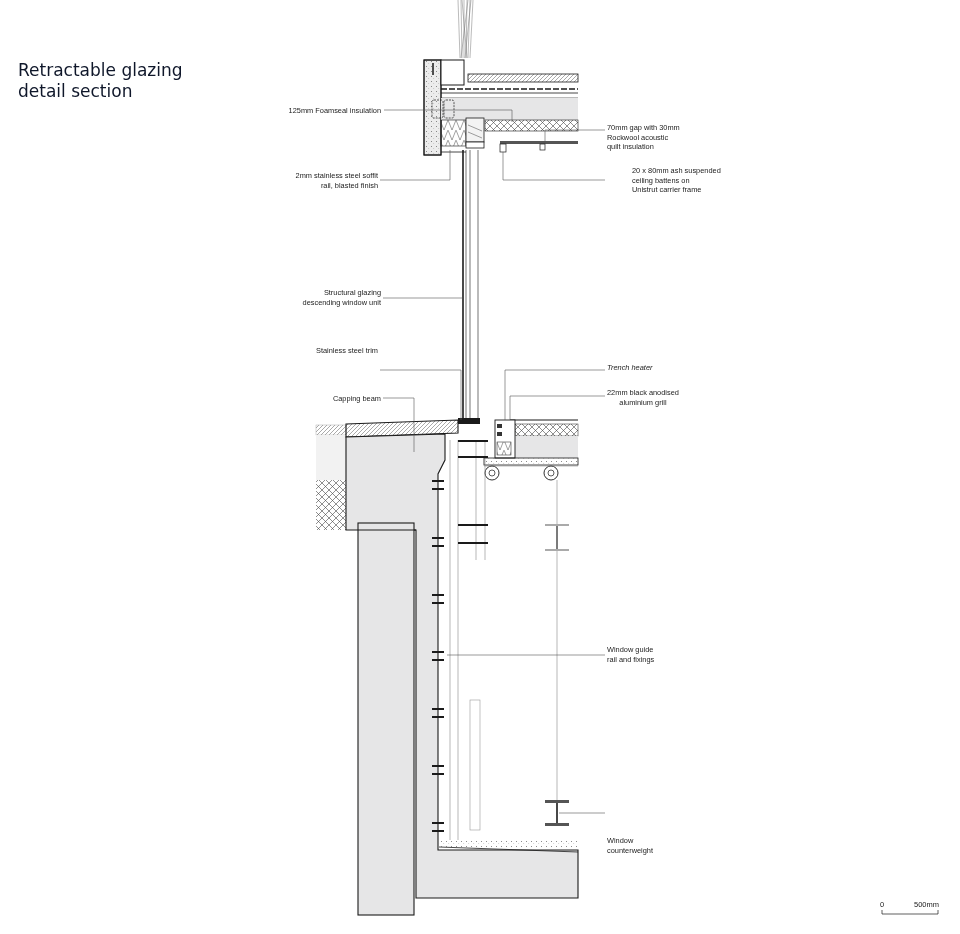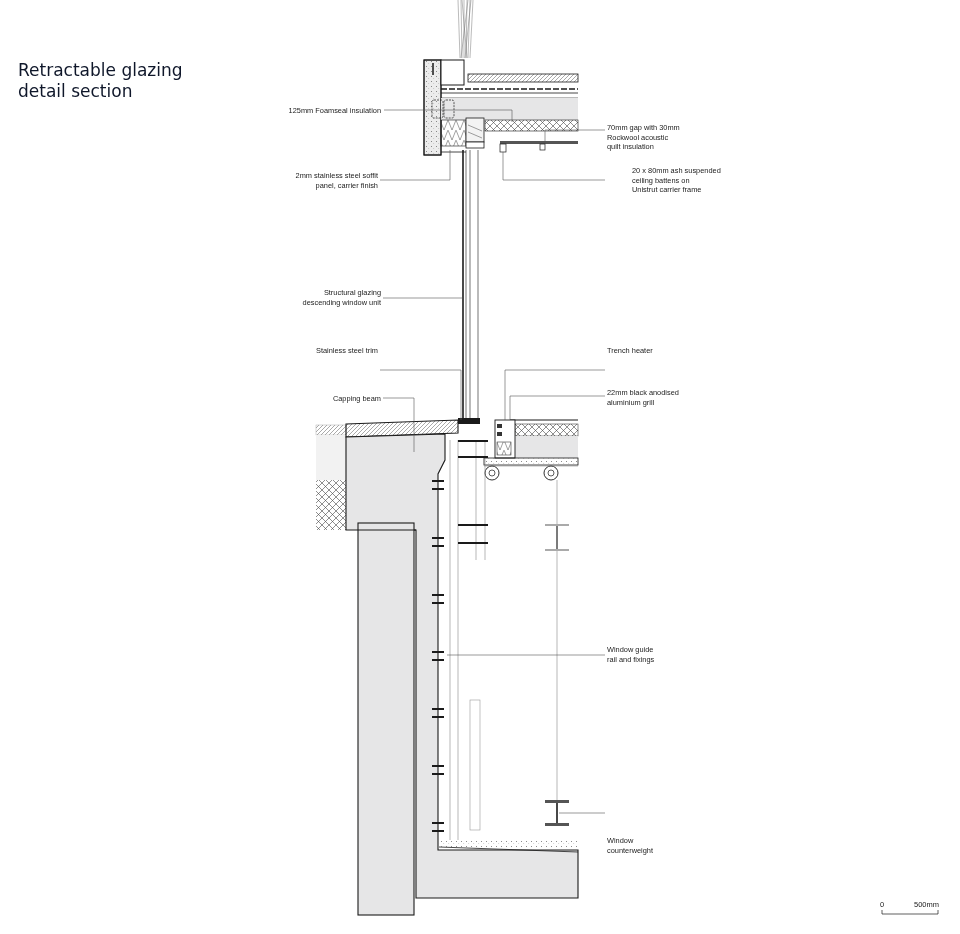--- a/index.html
+++ b/index.html
@@ -21,21 +21,21 @@
 <div class="title">
   <div>Retractable glazing</div>
   <div>detail section</div>
 </div>
 
 <div class="lbl r" style="left:270px; top:106px; width:111px;">
   <div>125mm Foamseal insulation</div>
 </div>
 <div class="lbl r" style="left:270px; top:171px; width:108px;">
   <div>2mm stainless steel soffit</div>
-  <div>panel, carrier finish</div>
+  <div>rail, blasted finish</div>
 </div>
 <div class="lbl r" style="left:270px; top:288px; width:111px;">
   <div>Structural glazing</div>
   <div>descending window unit</div>
 </div>
 <div class="lbl r" style="left:270px; top:346px; width:108px;">
   <div>Stainless steel trim</div>
 </div>
 <div class="lbl r" style="left:270px; top:394px; width:111px;">
   <div>Capping beam</div>
@@ -44,24 +44,24 @@
 <div class="lbl" style="left:607px; top:123px;">
   <div>70mm gap with 30mm</div>
   <div>Rockwool acoustic</div>
   <div>quilt insulation</div>
 </div>
 <div class="lbl" style="left:607px; top:166px;margin-left:25px;">
   <div>20 x 80mm ash suspended</div>
   <div>ceiling battens on</div>
   <div>Unistrut carrier frame</div>
 </div>
-<div class="lbl" style="left:607px; top:346px;">
+<div class="lbl" style="left:607px; top:363px;font-style:italic;">
   <div>Trench heater</div>
 </div>
-<div class="lbl" style="left:607px; top:388px;">
+<div class="lbl" style="left:607px; top:388px;text-align:center;">
   <div>22mm black anodised</div>
   <div>aluminium grill</div>
 </div>
 <div class="lbl" style="left:607px; top:645px;">
   <div>Window guide</div>
   <div>rail and fixings</div>
 </div>
 <div class="lbl" style="left:607px; top:804px;margin-top:32px;">
   <div>Window</div>
   <div>counterweight</div>

